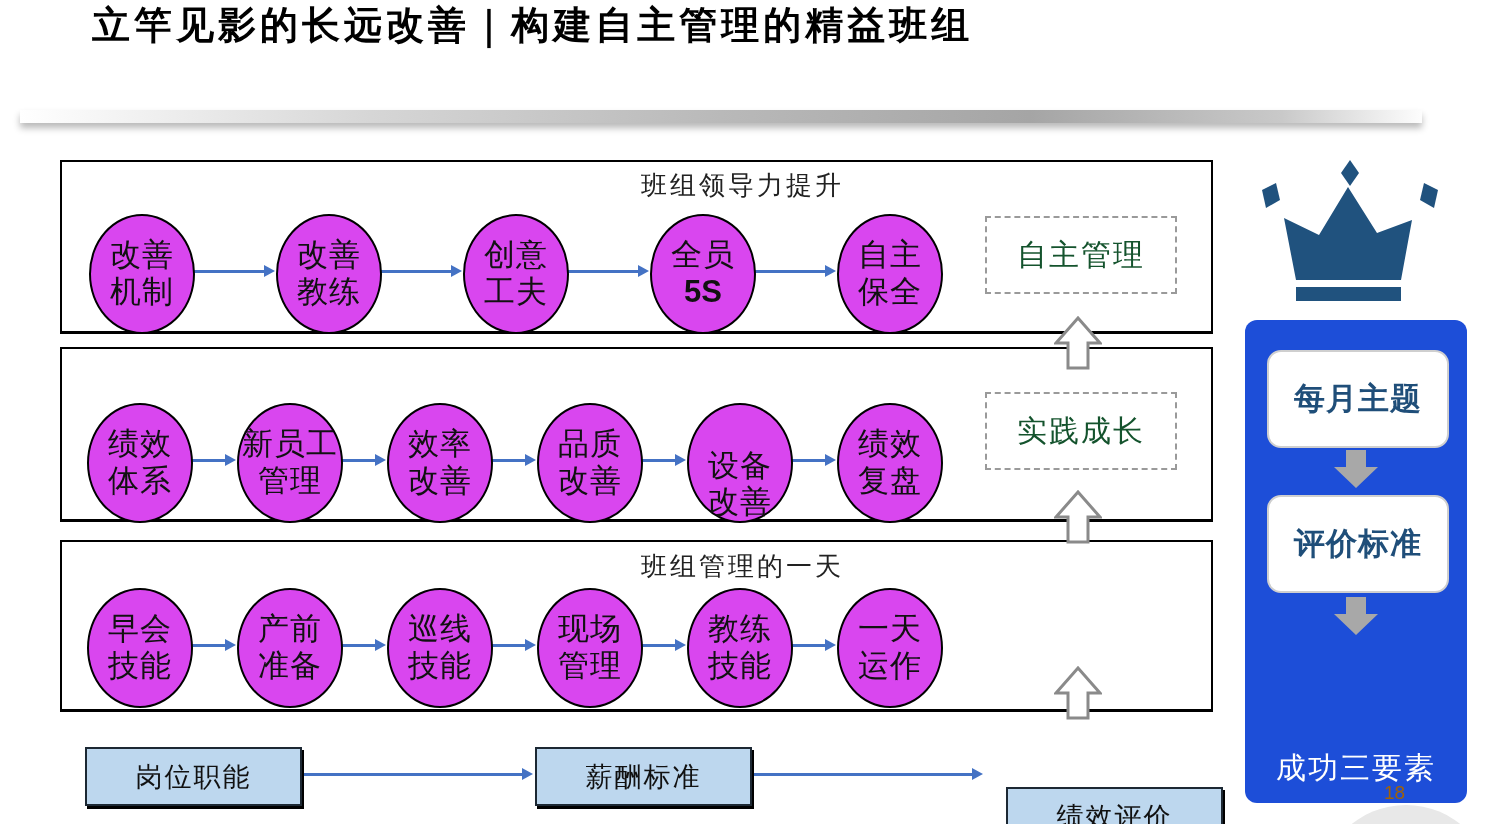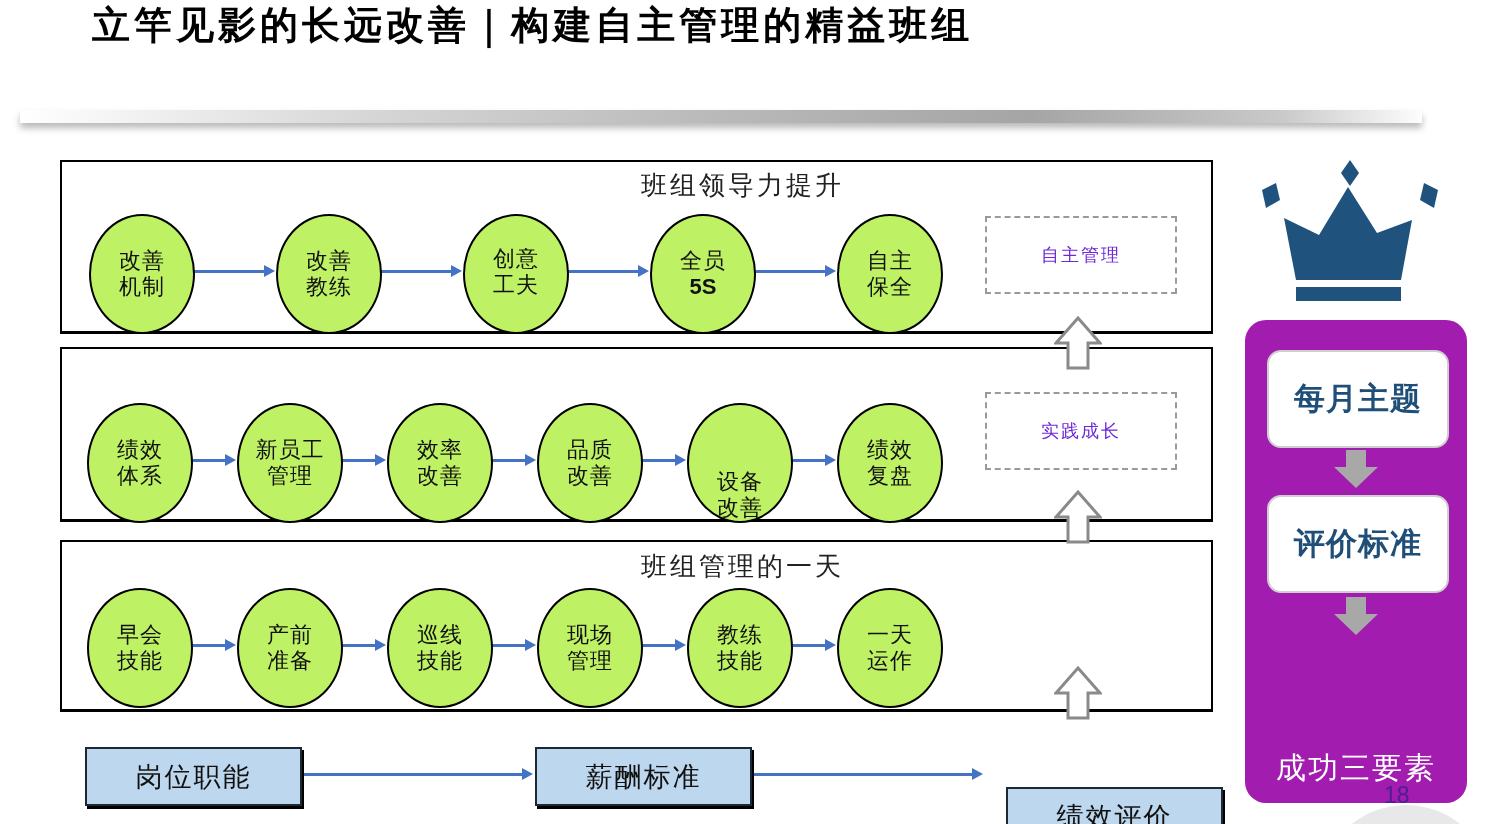--- a/index.html
+++ b/index.html
@@ -11,67 +11,67 @@
            background:linear-gradient(90deg,#ffffff 0%,#d6d6d6 25%,#b9b9b9 50%,#a5a5a5 72%,#c9c9c9 90%,#fdfdfd 100%);
            box-shadow:0 5px 7px rgba(0,0,0,0.28);}
   .sec{position:absolute;left:60px;width:1149px;border:2px solid #000;border-bottom-width:3px;background:#fff;}
   .sec0{top:160px;height:169px;}
   .sec1{top:347px;height:170px;}
   .sec2{top:540px;height:167px;}
   .sec-title{position:absolute;left:0;right:0;text-align:center;font-size:26px;color:#222;
              letter-spacing:3px;font-weight:400;}
   .st0{top:168px;} .st1{top:356px;} .st2{top:549px;}
   .circle{position:absolute;width:102px;height:116px;border:2px solid #000;border-radius:50%;
-          background:#bef264;display:flex;flex-direction:column;align-items:center;justify-content:center;
-          font-size:22px;color:#111;line-height:1.18;letter-spacing:1px;z-index:2;text-align:center;}
+          background:#d946ef;display:flex;flex-direction:column;align-items:center;justify-content:center;
+          font-size:31px;color:#111;line-height:1.18;letter-spacing:1px;z-index:2;text-align:center;}
   .circle .b{font-weight:700;letter-spacing:0;}
   .harrow{position:absolute;height:3px;background:#4472C4;z-index:1;}
   .harrow::after{content:"";position:absolute;right:-10px;top:-5px;width:0;height:0;
                  border-left:11px solid #4472C4;border-top:6.5px solid transparent;border-bottom:6.5px solid transparent;}
   .dashed{position:absolute;width:188px;height:74px;border:2px dashed #9a9a9a;background:#fff;
-          display:flex;align-items:center;justify-content:center;font-size:18px;color:#6d28d9;
+          display:flex;align-items:center;justify-content:center;font-size:30px;color:#14532d;
           letter-spacing:2px;z-index:2;}
   .uparrow{position:absolute;left:1054px;width:48px;height:54px;z-index:6;}
   .bluebox{position:absolute;top:747px;width:213px;height:55px;background:#BDD7EE;
            border:2px solid #1c2833;box-shadow:2px 3px 0 0 #000;display:flex;align-items:center;
            justify-content:center;font-size:27px;color:#111;letter-spacing:2px;z-index:2;}
   .crown{position:absolute;left:1240px;top:158px;width:230px;height:150px;z-index:2;}
-  .panel{position:absolute;left:1245px;top:320px;width:222px;height:483px;background:#a21caf;
-         border-radius:21px;z-index:2;}
+  .panel{position:absolute;left:1245px;top:320px;width:222px;height:483px;background:#1d4ed8;
+         border-radius:12px;z-index:2;}
   .pitem{position:absolute;left:22px;width:178px;height:94px;background:#fff;border:2px solid #cfcfcf;
          border-radius:14px;display:flex;align-items:center;justify-content:center;
          font-size:31px;font-weight:700;color:#1F4E79;letter-spacing:1px;}
   .pi0{top:30px;} .pi1{top:175px;} .pi2{top:322px;}
   .pdown{position:absolute;left:89px;width:44px;height:38px;}
   .pd0{top:130px;} .pd1{top:277px;}
   .pcaption{position:absolute;left:0;right:0;top:428px;text-align:center;color:#fff;font-size:30px;
             letter-spacing:2px;}
   .graycircle{position:absolute;left:1319px;top:805px;width:174px;height:174px;border-radius:50%;
               background:#e8e8e8;z-index:1;}
-  .pagenum{position:absolute;left:1384px;top:782px;font-size:23px;color:#4c1d95;z-index:3;}
+  .pagenum{position:absolute;left:1384px;top:782px;font-size:19px;color:#a16207;z-index:3;}
 </style>
 </head>
 <body>
 
 <div class="page">
 
   <div class="title">立竿见影的长远改善｜构建自主管理的精益班组</div>
   <div class="divider"></div>
 
   <div class="sec sec0"></div>
   <div class="sec-title st0">班组领导力提升</div>
   <div class="circle" style="left:89px;top:214px;">
     <span>改善</span>
     <span>机制</span>
   </div>
   <div class="circle" style="left:276px;top:214px;">
     <span>改善</span>
     <span>教练</span>
   </div>
-  <div class="circle" style="left:463px;top:214px;font-family:Liberation Mono, monospace;">
+  <div class="circle" style="left:463px;top:214px;">
     <span>创意</span>
     <span>工夫</span>
   </div>
   <div class="circle" style="left:650px;top:214px;">
     <span>全员</span>
     <span class="b">5S</span>
   </div>
   <div class="circle" style="left:837px;top:214px;">
     <span>自主</span>
     <span>保全</span>

